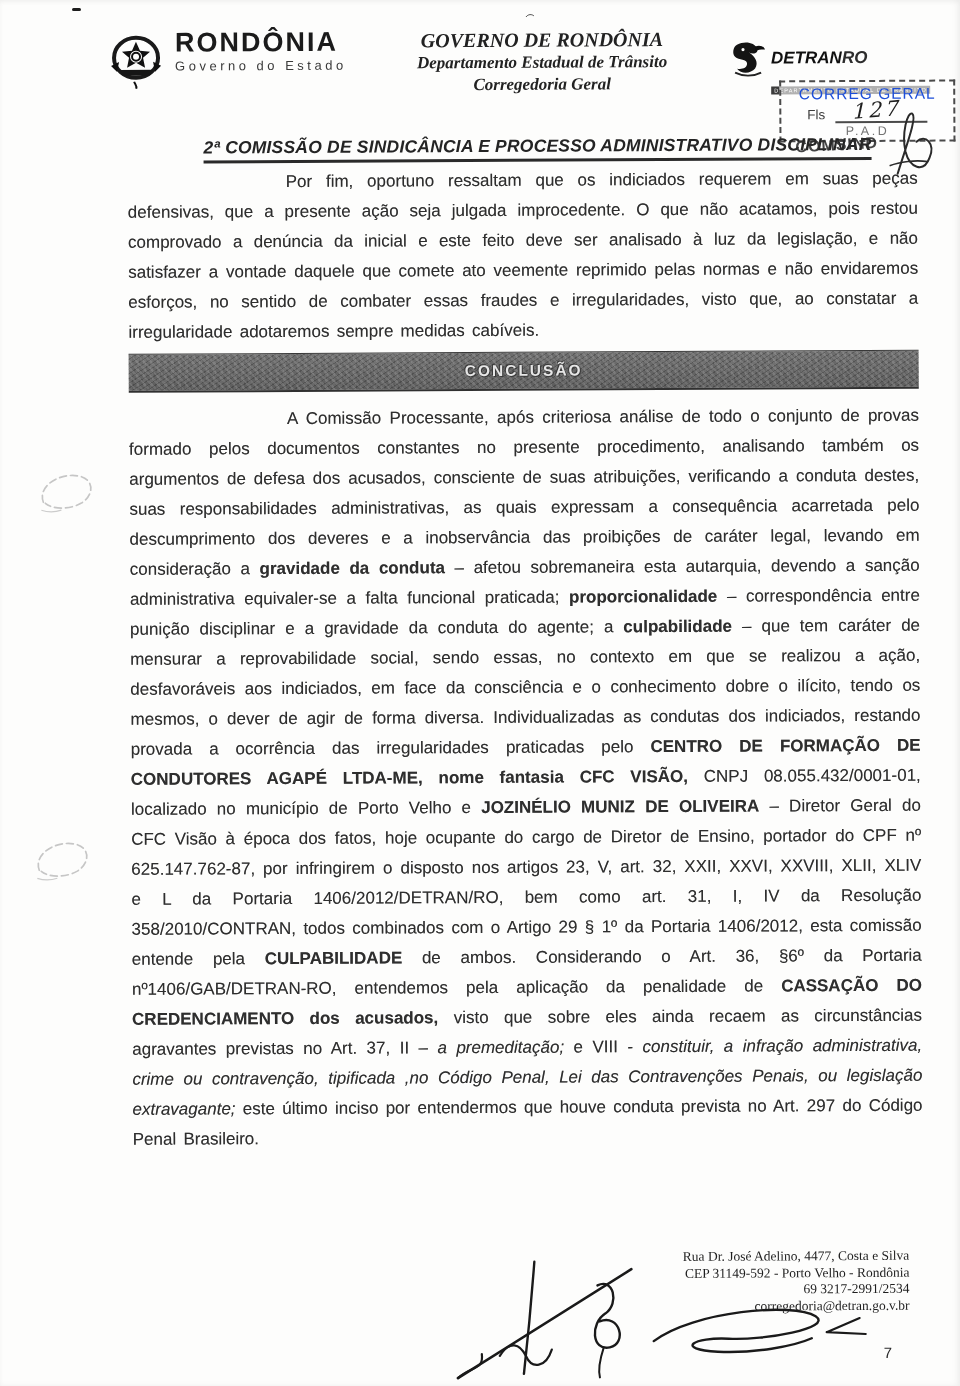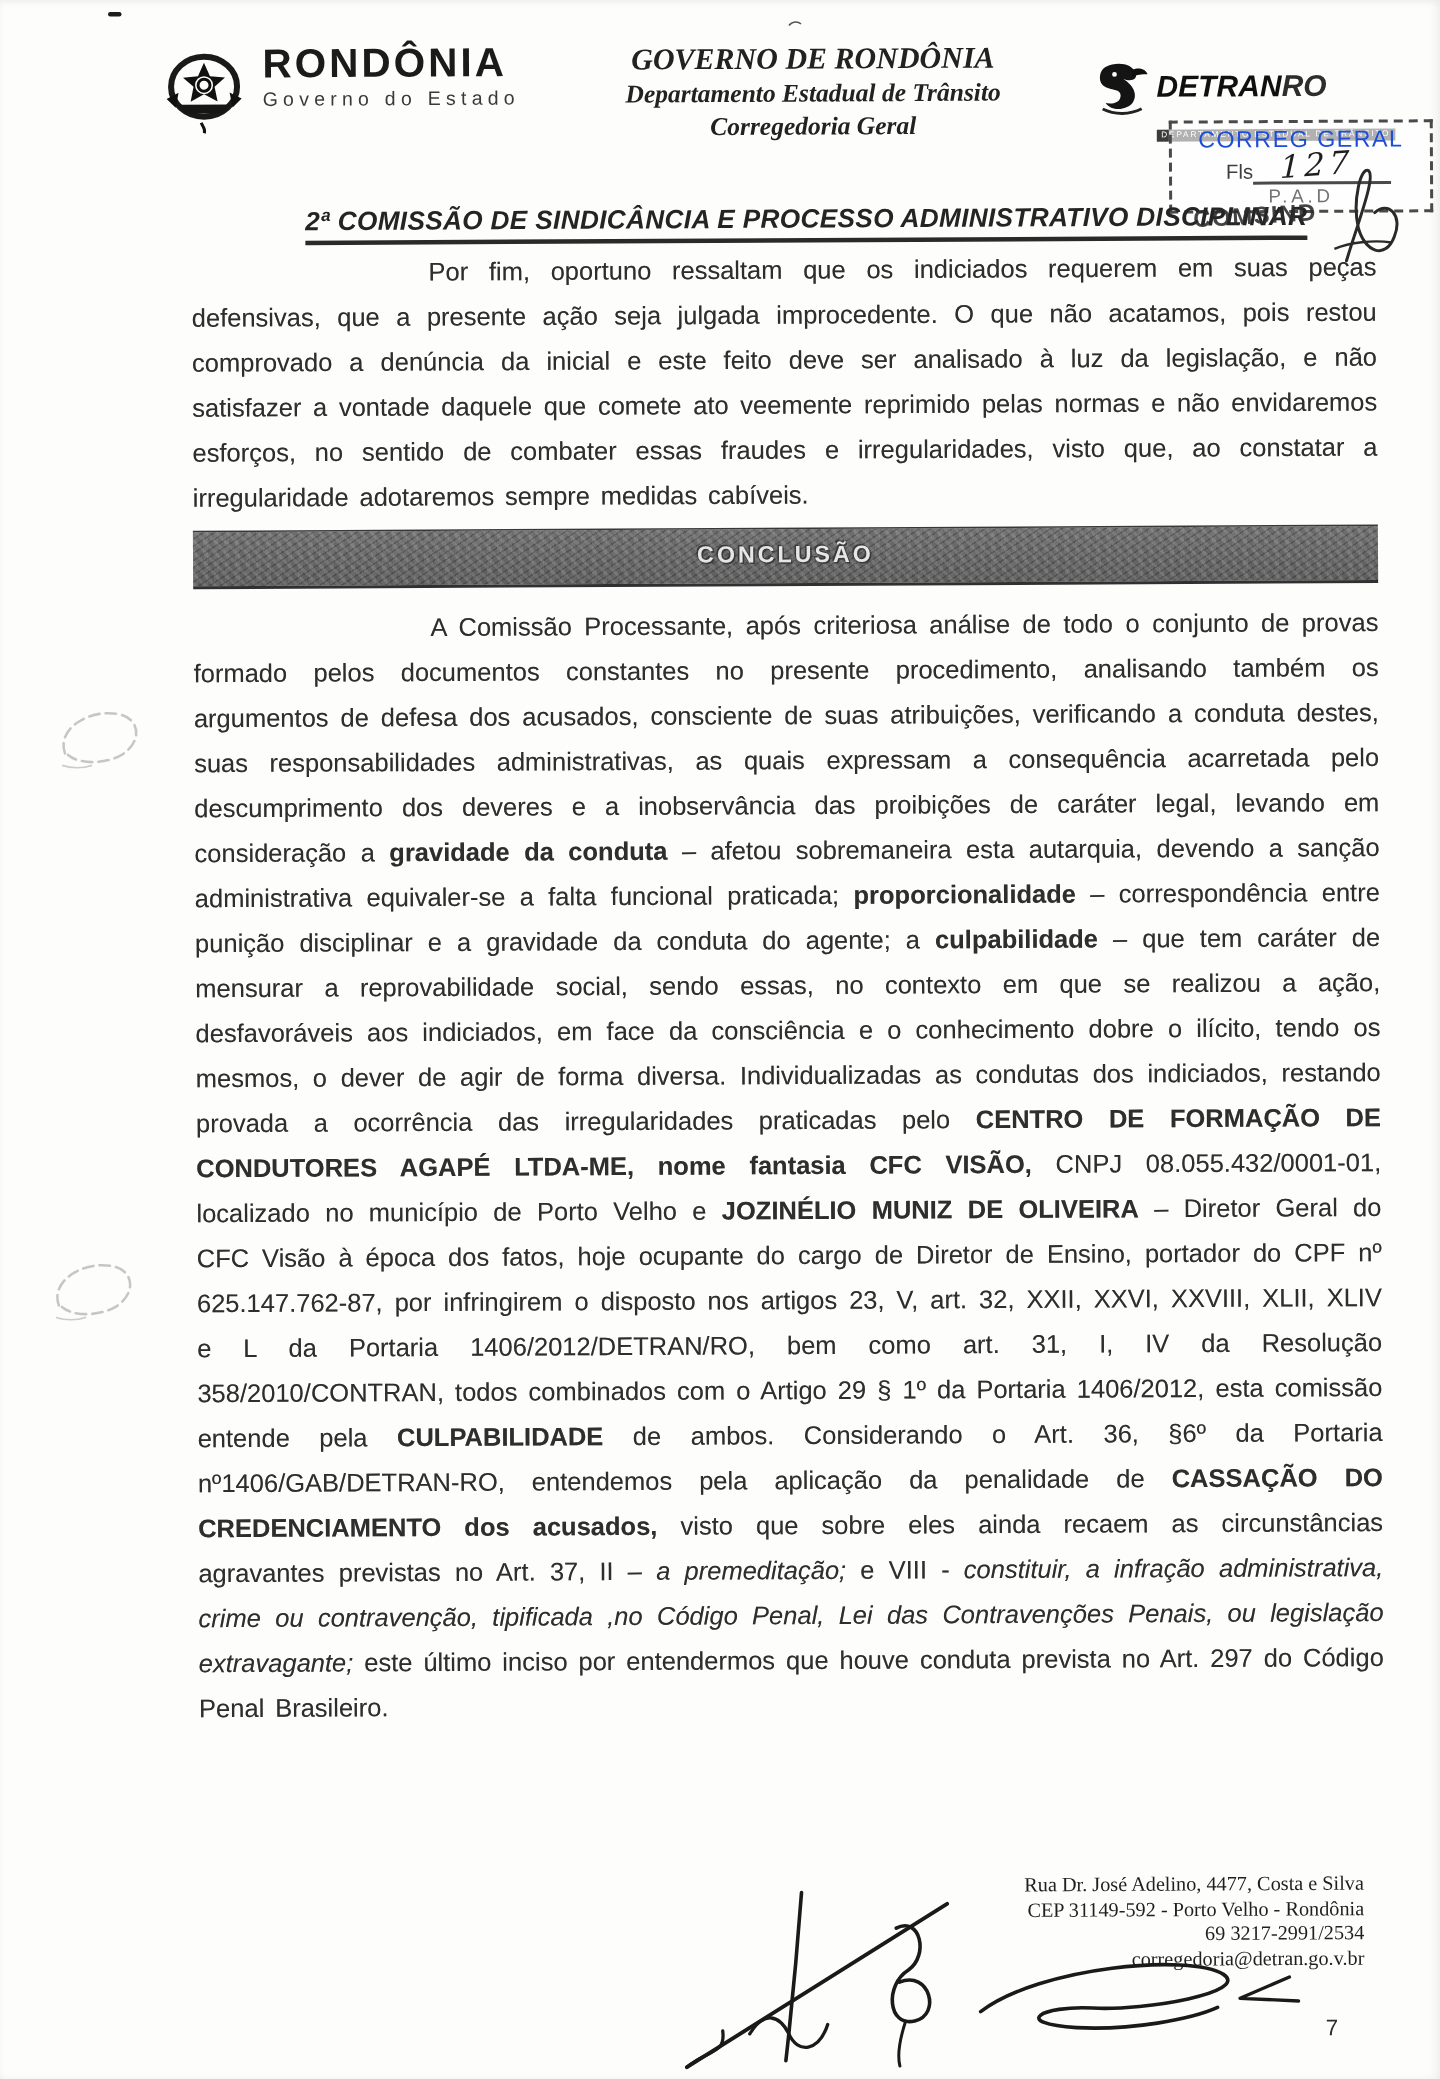--- a/index.html
+++ b/index.html
@@ -20,32 +20,32 @@
 
   .gov-block{position:absolute;left:350px;top:28px;width:390px;text-align:center;
     font-family:"Liberation Serif",serif;font-weight:700;font-style:italic;color:#222;}
   .gov-l1{font-size:20px;line-height:24px;}
   .gov-l2{font-size:17px;line-height:22px;}
   .gov-l3{font-size:17px;line-height:22px;}
 
   .detran{position:absolute;left:732px;top:40px;width:200px;}
   .detran-row{display:flex;align-items:center;}
   .detran-bird{width:40px;height:40px;margin-right:2px;}
-  .detran-word{font-style:italic;font-weight:900;font-size:20px;letter-spacing:0;color:#101010;line-height:24px;}
+  .detran-word{font-style:italic;font-weight:900;font-size:17px;letter-spacing:0;color:#101010;line-height:24px;}
   .detran-word .ro{color:#2d2d2d;font-weight:800;}
   .detran-tag{font-size:5.5px;letter-spacing:1.2px;color:#fff;background:#3c3c3c;
     display:inline-block;padding:1px 3px;margin-left:42px;margin-top:1px;white-space:nowrap;}
 
   .stamp-box{
     position:absolute;left:782px;top:82px;width:172px;height:58px;
     border:2px dashed #4a4a4a;color:#3d3d3d;text-align:center;background:rgba(255,255,255,0.6);
   }
   .stamp-l1{font-size:15.5px;letter-spacing:1px;margin-top:3px;color:#1d4ed8;}
   .stamp-fls{font-size:13.5px;margin-top:1px;position:relative;height:20px;}
-  .fls-label{position:absolute;left:36px;top:3px;}
+  .fls-label{position:absolute;left:26px;top:3px;}
   .fls-line{position:absolute;left:54px;top:17px;width:92px;border-bottom:2px solid #4a4a4a;}
   .fls-value{position:absolute;left:72px;top:-6px;font-family:"DejaVu Serif",serif;font-style:italic;
     font-size:21px;color:#1f1f1f;transform:rotate(-4deg) skewX(-6deg);letter-spacing:3px;}
   .stamp-l3{font-size:12.5px;letter-spacing:2.5px;margin-top:0;color:#737373;}
 
   
   .title-wrap{position:absolute;left:150px;top:136px;width:780px;text-align:center;}
   .doc-title{display:inline-block;font-size:17.5px;font-weight:700;font-style:italic;
     letter-spacing:0.2px;color:#242424;border-bottom:3px solid #2a2a2a;padding-bottom:2px;white-space:nowrap;}
   .comsind{position:absolute;left:648px;top:2px;font-size:16px;font-weight:700;color:#2b2b2b;

